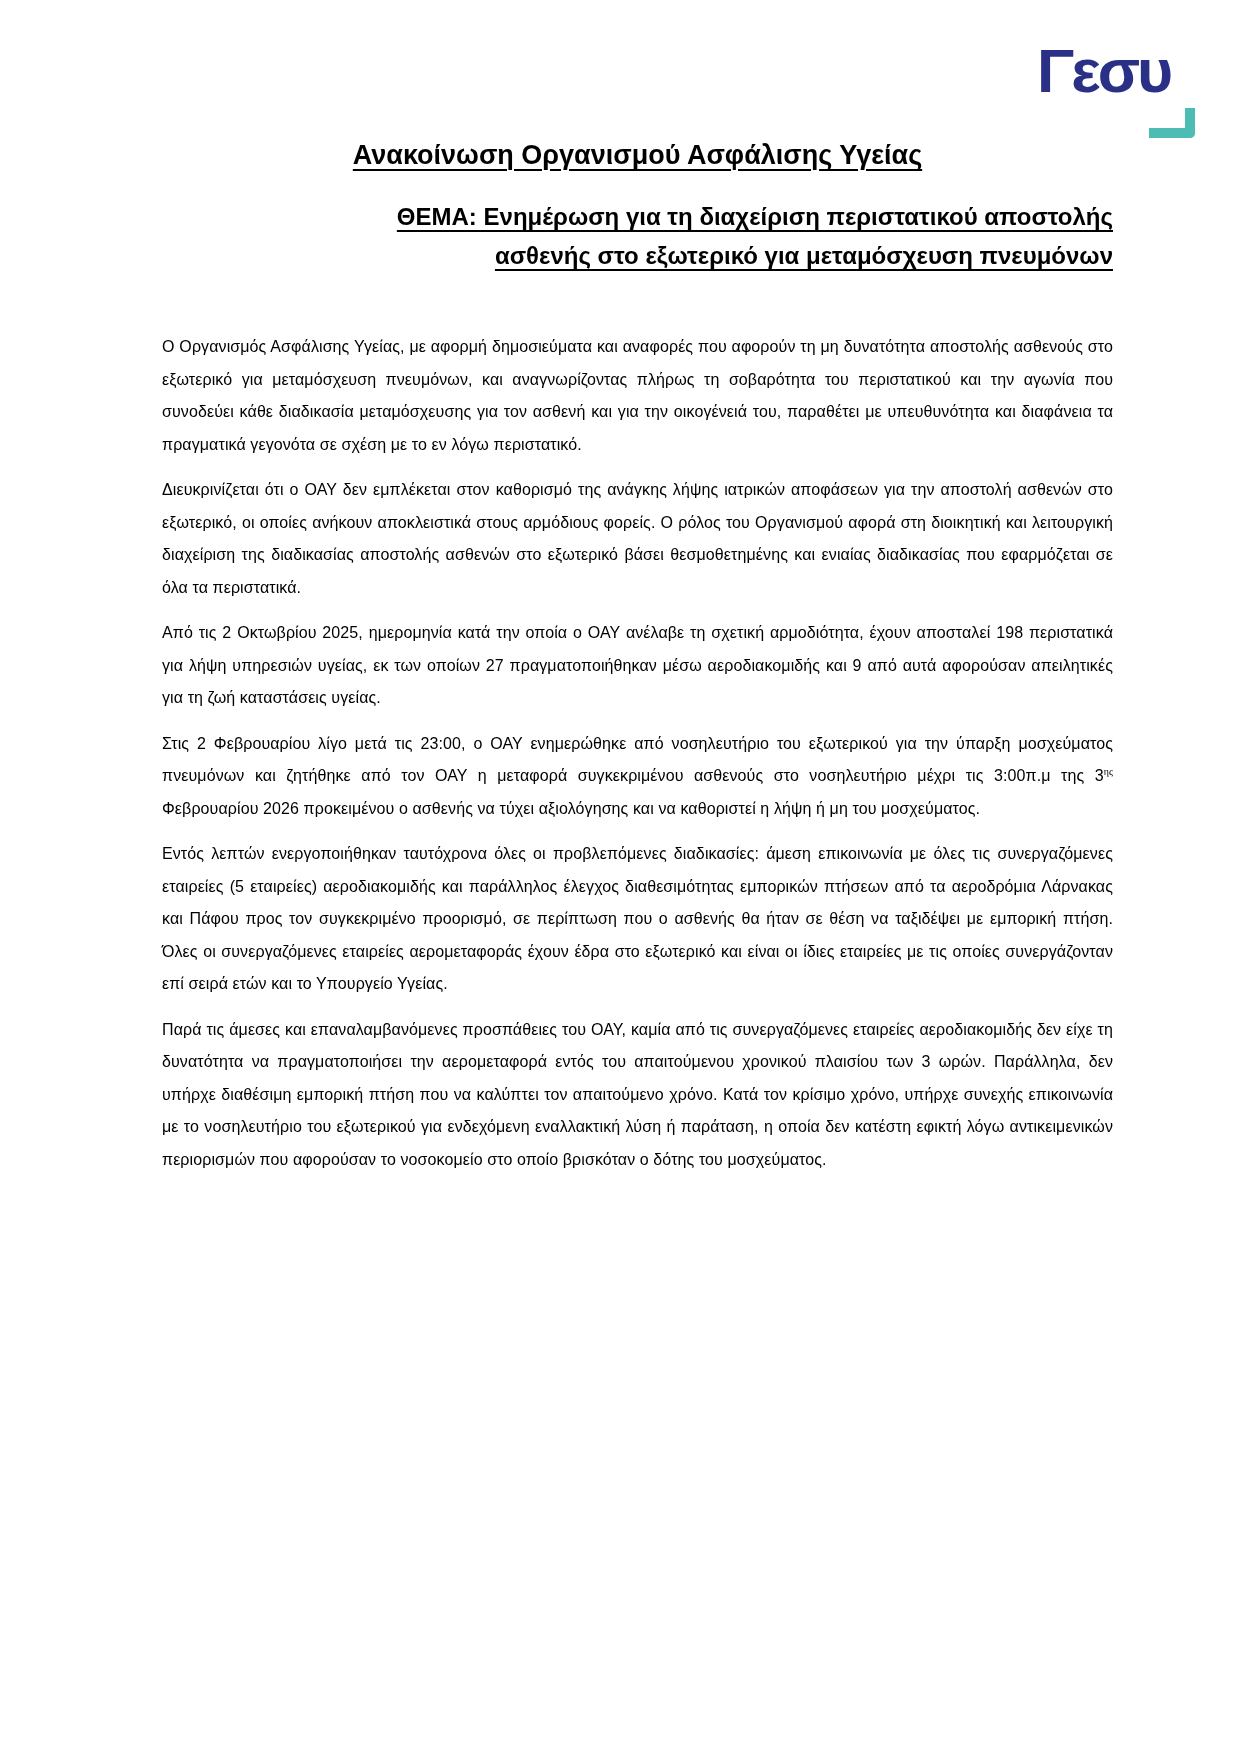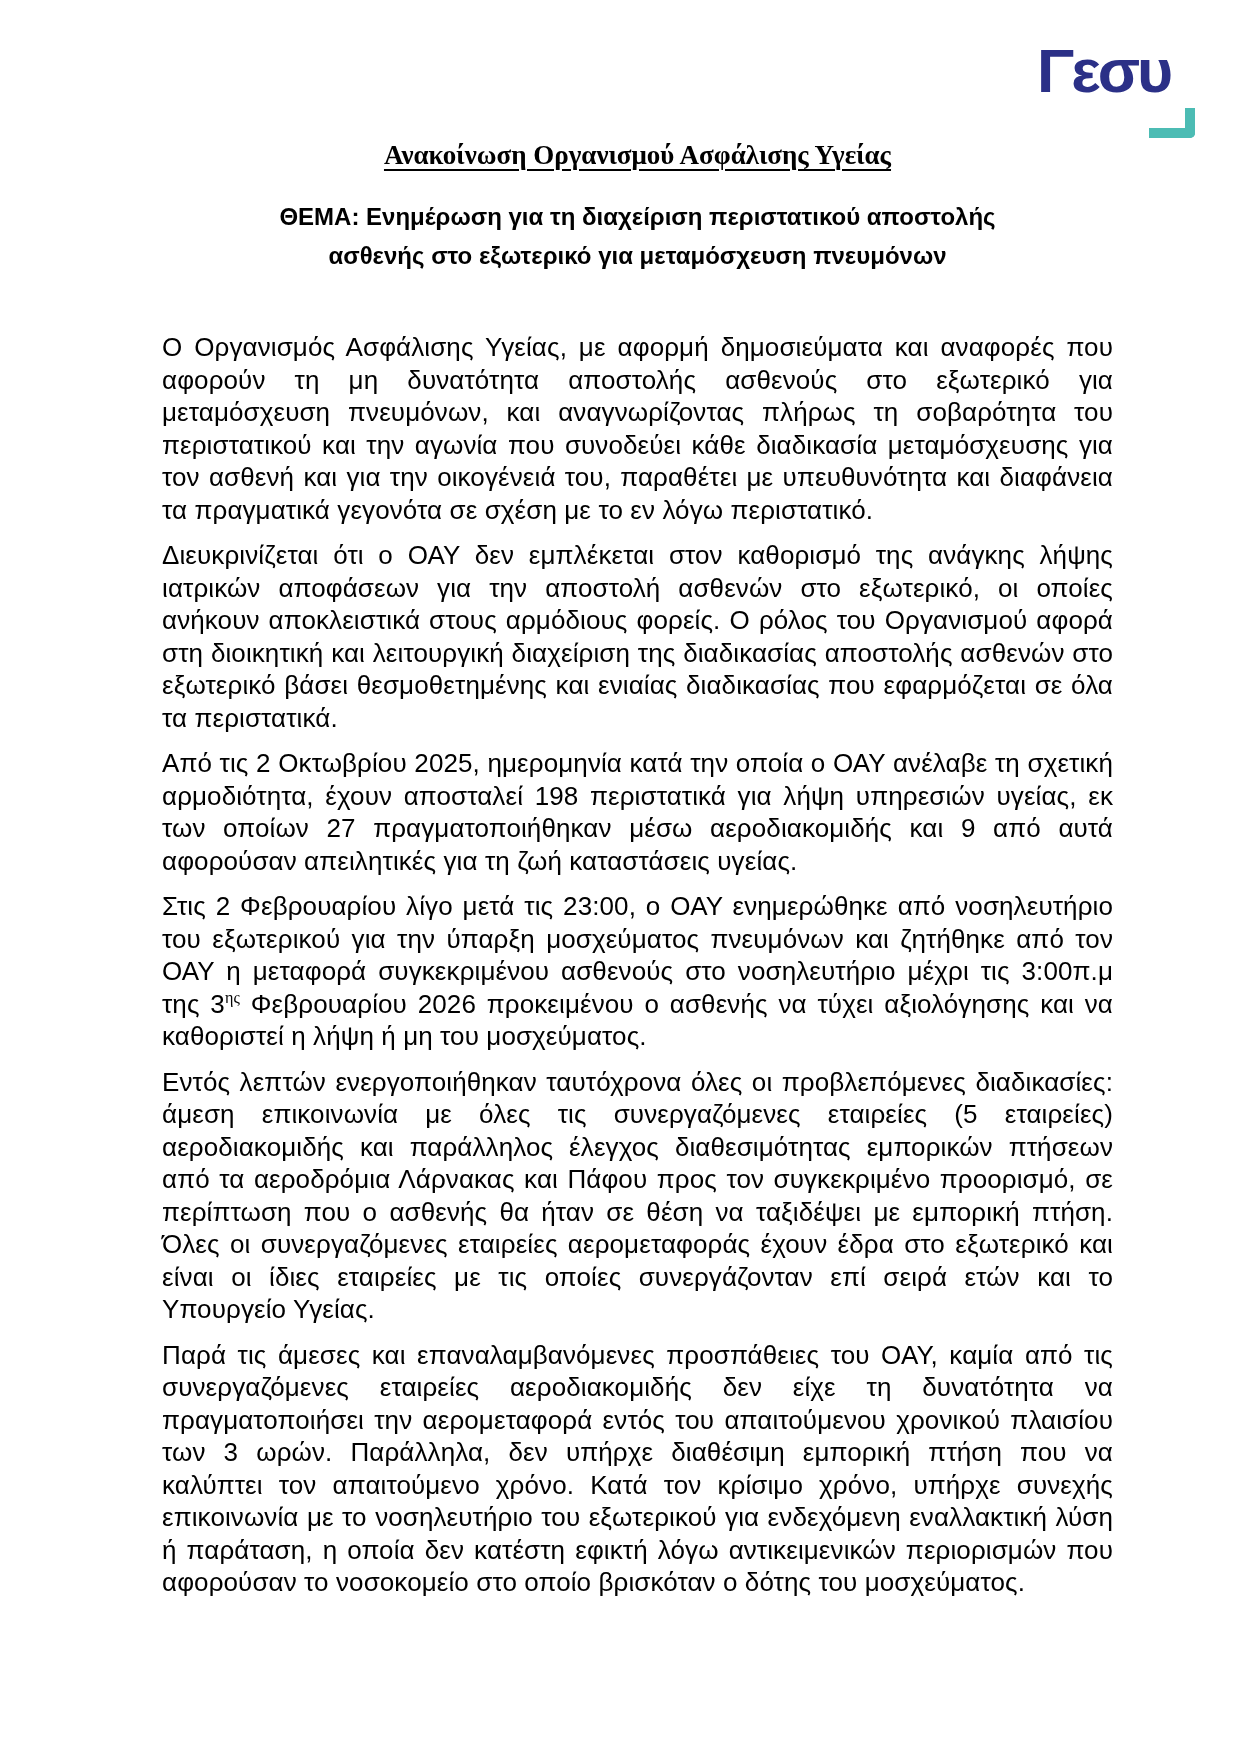--- a/index.html
+++ b/index.html
@@ -48,37 +48,38 @@
   }
   
   h1.doc-title {
     text-align: center;
     font-size: 27px;
     font-weight: bold;
     text-decoration: underline;
     text-underline-offset: 5px;
     text-decoration-thickness: 2px;
     margin-bottom: 26px;
-    font-family: Liberation Serif, serif;
   }
   h2.doc-subject {
     text-align: center;
     font-size: 24px;
     font-weight: bold;
     line-height: 39px;
     margin-bottom: 56px;
   }
   h2.doc-subject .subject-line {
     display: block;
+    text-decoration: underline;
     text-underline-offset: 5px;
     text-decoration-thickness: 2px;
+    text-align: right;
   }
   
   p.body-par {
-    font-size: 26px;
+    font-size: 16px;
     line-height: 32.5px;
     letter-spacing: 0.1px;
     text-align: justify;
     margin-bottom: 13px;
   }
   p.section-header {
     font-size: 22px;
     line-height: 32.5px;
     text-decoration: underline;
     text-underline-offset: 4px;

